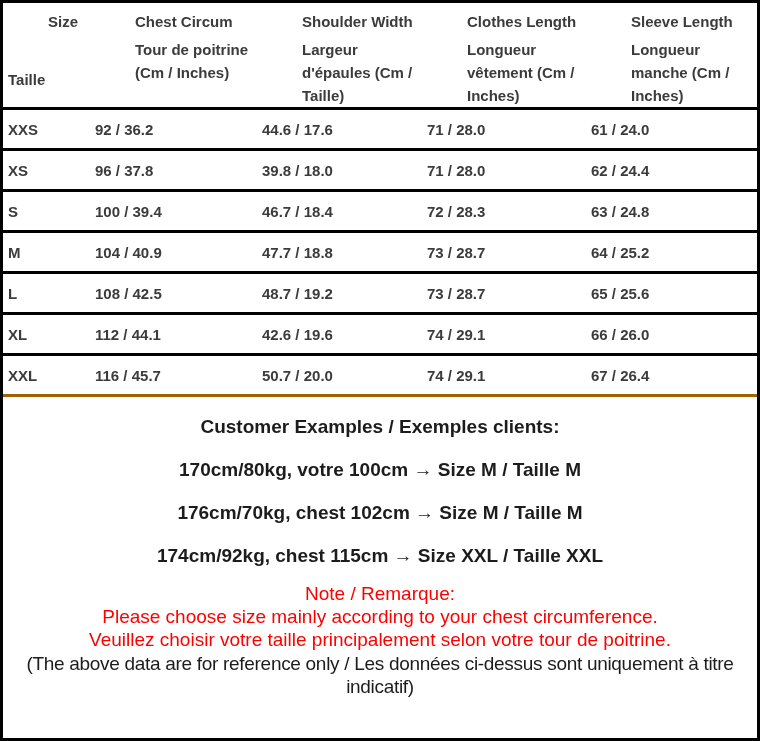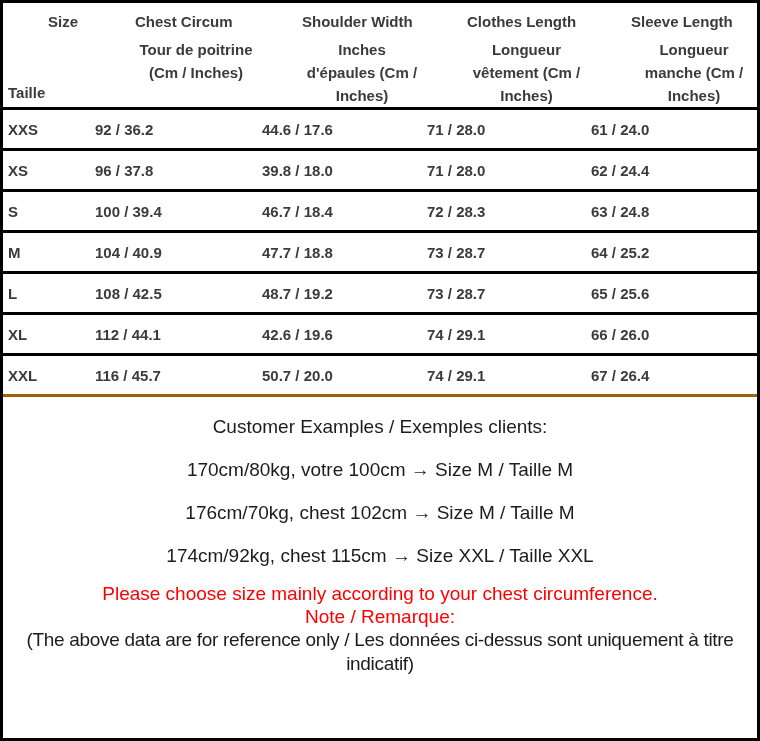--- a/index.html
+++ b/index.html
@@ -40,26 +40,25 @@
     position: relative;
     padding-left: 45px;
   }
   .hdr-en {
     line-height: 21px;
     margin-bottom: 6px;
     white-space: nowrap;
   }
   .hdr-fr {
     line-height: 23px;
-    text-align: center;
   }
   th.col-size .hdr-fr {
     position: absolute;
     left: 5px;
-    bottom: 3px;
+    bottom: 16px;
   }
   table.size-table tbody td {
     height: 38px;
     vertical-align: middle;
     border-bottom: 3px solid #000000;
     white-space: nowrap;
   }
   table.size-table tbody tr:last-child td {
     border-bottom: 3px solid #a16207;
   }
@@ -67,20 +66,21 @@
   .examples {
     padding-top: 8px;
   }
   .ex-line {
     height: 43px;
     line-height: 43px;
     text-align: center;
     font-size: 19px;
     color: #1c1c1c;
     white-space: nowrap;
+    font-weight: bold;
   }
   
   .note {
     padding-top: 5px;
   }
   .note-line {
     line-height: 23.2px;
     text-align: center;
     font-size: 19px;
   }
@@ -105,21 +105,21 @@
         <th class="col-size">
           <div class="hdr-en">Size</div>
           <div class="hdr-fr">Taille</div>
         </th>
         <th>
           <div class="hdr-en">Chest Circum</div>
           <div class="hdr-fr">Tour de poitrine (Cm / Inches)</div>
         </th>
         <th>
           <div class="hdr-en">Shoulder Width</div>
-          <div class="hdr-fr">Inches d'épaules (Cm / Inches)</div>
+          <div class="hdr-fr">Largeur d'épaules (Cm / Taille)</div>
         </th>
         <th>
           <div class="hdr-en">Clothes Length</div>
           <div class="hdr-fr">Longueur vêtement (Cm / Inches)</div>
         </th>
         <th>
           <div class="hdr-en">Sleeve Length</div>
           <div class="hdr-fr">Longueur manche (Cm / Inches)</div>
         </th>
       </tr>
@@ -178,18 +178,19 @@
   </table>
 
   <div class="examples">
     <div class="ex-line">Customer Examples / Exemples clients:</div>
     <div class="ex-line">170cm/80kg, votre 100cm → Size M / Taille M</div>
     <div class="ex-line">176cm/70kg, chest 102cm → Size M / Taille M</div>
     <div class="ex-line">174cm/92kg, chest 115cm → Size XXL / Taille XXL</div>
   </div>
 
   <div class="note">
+    <div class="note-line red">Note / Remarque:</div>
     <div class="note-line red">Please choose size mainly according to your chest circumference.</div>
-    <div class="note-line red">Note / Remarque:</div>
+    <div class="note-line red">Veuillez choisir votre taille principalement selon votre tour de poitrine.</div>
     <div class="note-line black">(The above data are for reference only / Les données ci-dessus sont uniquement à titre indicatif)</div>
   </div>
 
 </div>
 
 </body></html>

